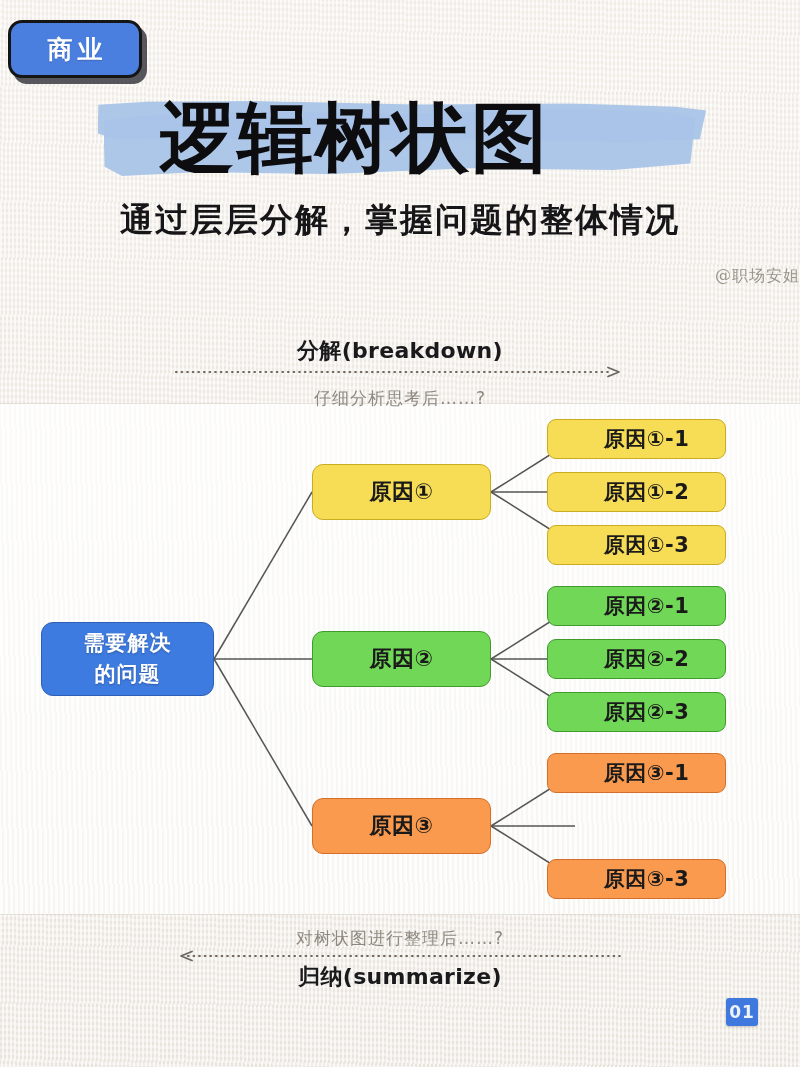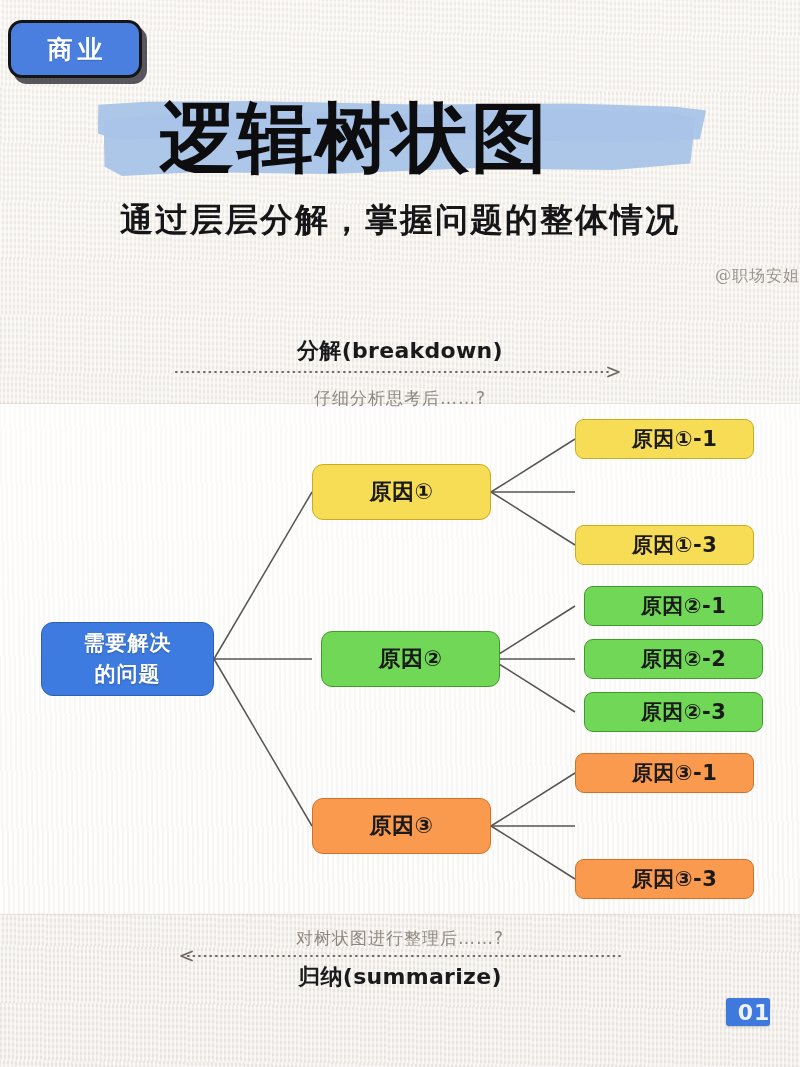--- a/index.html
+++ b/index.html
@@ -219,50 +219,49 @@
     height: 56px;
     left: 312px;
     font-size: 22px;
     color: #1a1a1a;
     border-radius: 11px;
     letter-spacing: 0.5px;
   }
   .node-l2 {
     width: 179px;
     height: 40px;
-    left: 575px;
+    left: 547px;
     font-size: 21px;
     color: #1a1a1a;
     border-radius: 9px;
     letter-spacing: 0.5px;
     padding-left: 20px;
   }
   .c-yellow { background: #f7dd55; border: 1.5px solid #c9ac1f; }
-  .c-green  { background: #71d756; border: 1.5px solid #3f9c2c; margin-left: 9px; }
+  .c-green  { background: #71d756; border: 1.5px solid #3f9c2c; }
   .c-orange { background: #f99a4f; border: 1.5px solid #d2702a; }
 
   
   #page-number {
     position: absolute;
     left: 726px;
     top: 998px;
     width: 32px;
     height: 28px;
     background: #3f79dd;
     border-radius: 3px;
     display: flex;
     align-items: center;
     justify-content: center;
     color: #eef3fb;
-    font-size: 22px;
+    font-size: 17px;
     font-weight: bold;
     letter-spacing: 1px;
     font-family: "DejaVu Sans", "Liberation Sans", sans-serif;
     box-shadow: 0 1px 2px rgba(0,0,0,0.2);
-    padding-left: 12px;
   }
 </style>
 </head>
 <body>
 
 <div id="page"></div>
 
 <div id="diagram-panel"></div>
 
 <div id="category-badge">
@@ -325,20 +324,21 @@
   <div class="node" id="node-root">
     <span>需要解决</span>
     <span>的问题</span>
   </div>
 
   <div class="node node-l1 c-yellow" style="top:60px">原因①</div>
   <div class="node node-l1 c-green" style="top:227px">原因②</div>
   <div class="node node-l1 c-orange" style="top:394px">原因③</div>
 
   <div class="node node-l2 c-yellow" style="top:15px">原因①-1</div>
+  <div class="node node-l2 c-yellow" style="top:68px">原因①-2</div>
   <div class="node node-l2 c-yellow" style="top:121px">原因①-3</div>
 
   <div class="node node-l2 c-green" style="top:182px">原因②-1</div>
   <div class="node node-l2 c-green" style="top:235px">原因②-2</div>
   <div class="node node-l2 c-green" style="top:288px">原因②-3</div>
 
   <div class="node node-l2 c-orange" style="top:349px">原因③-1</div>
   <div class="node node-l2 c-orange" style="top:455px">原因③-3</div>
 </div>
 

